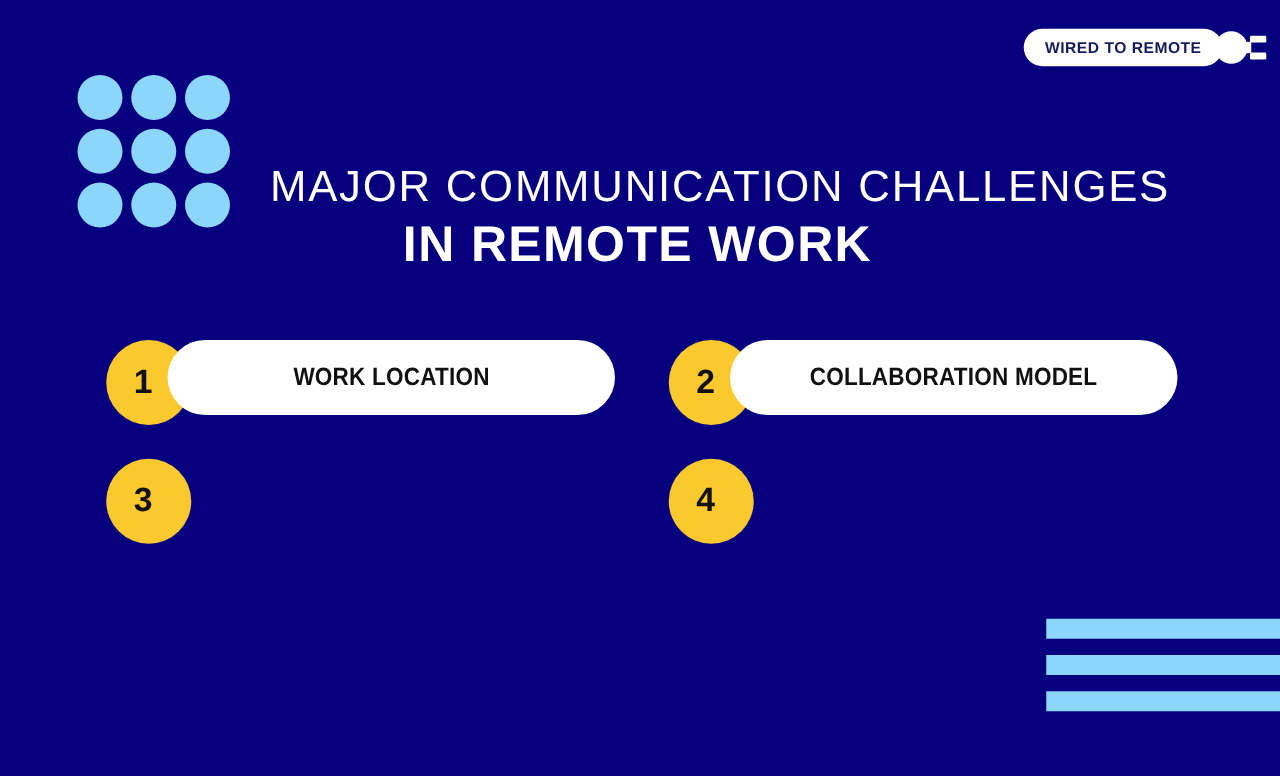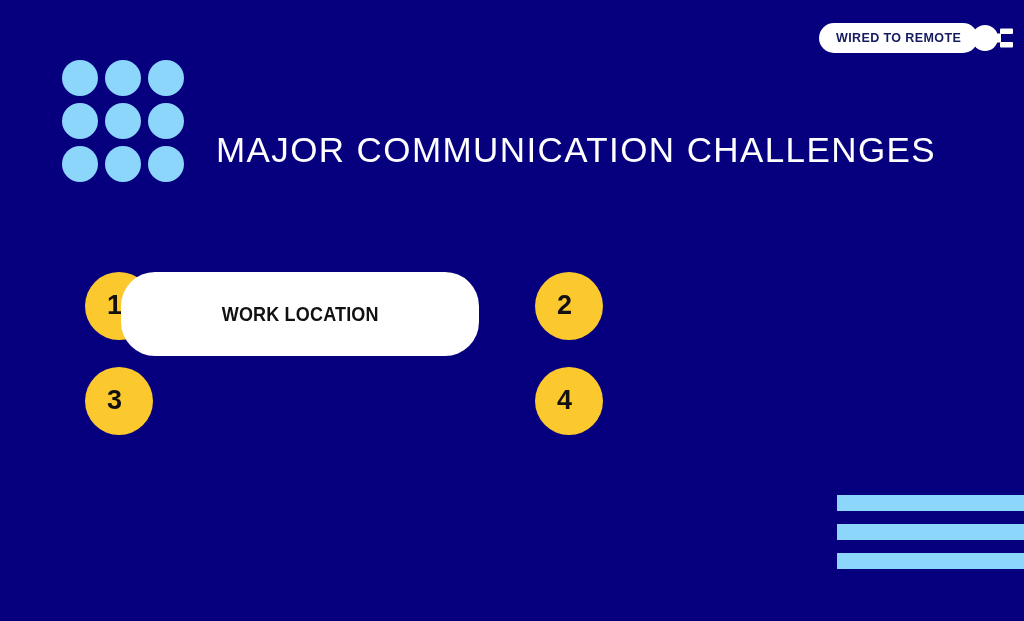--- a/index.html
+++ b/index.html
@@ -140,24 +140,24 @@
     font-family: "Liberation Sans", sans-serif;
     font-size: 27px;
     font-weight: bold;
     color: #111111;
     line-height: 1;
     margin-left: -9px;
     margin-top: -1px;
   }
   .item-pill {
     position: absolute;
-    left: 36px;
+    left: 49px;
     top: 0;
     width: 358px;
-    height: 84px;
+    height: 60px;
     background: #ffffff;
     border-radius: 34px;
     display: flex;
     align-items: center;
     justify-content: center;
     z-index: 2;
   }
   .item-pill-label {
     font-family: "Liberation Sans", sans-serif;
     font-size: 20px;
@@ -209,36 +209,40 @@
     <span class="dot"></span>
     <span class="dot"></span>
     <span class="dot"></span>
     <span class="dot"></span>
     <span class="dot"></span>
     <span class="dot"></span>
   </div>
 
   <div class="headline">
     <div class="headline-line1">MAJOR COMMUNICATION CHALLENGES</div>
+    <div class="headline-line2">IN REMOTE WORK</div>
   </div>
 
   <div class="items-area">
 
     <div class="challenge-item col1 row1">
       <div class="num-circle">
         <span class="num-circle-label">1</span>
       </div>
       <div class="item-pill">
         <span class="item-pill-label">WORK LOCATION</span>
       </div>
     </div>
 
     <div class="challenge-item col2 row1">
       <div class="num-circle">
         <span class="num-circle-label">2</span>
+      </div>
+      <div class="item-pill">
+        <span class="item-pill-label">COLLABORATION MODEL</span>
       </div>
     </div>
 
     <div class="challenge-item col1 row2">
       <div class="num-circle">
         <span class="num-circle-label">3</span>
       </div>
     </div>
 
     <div class="challenge-item col2 row2">

